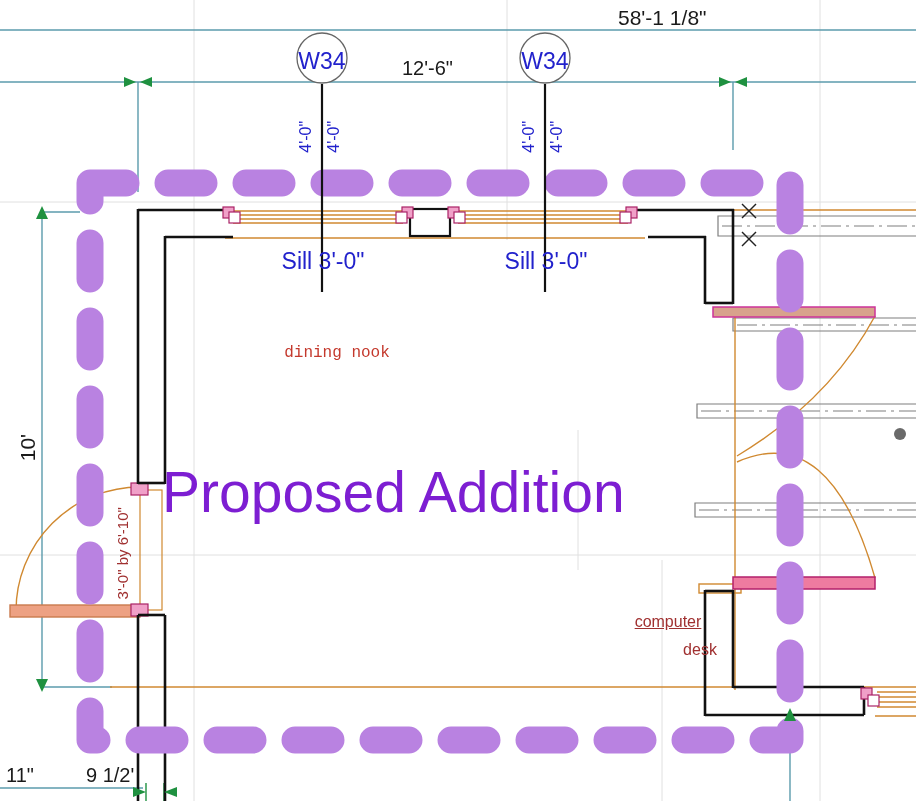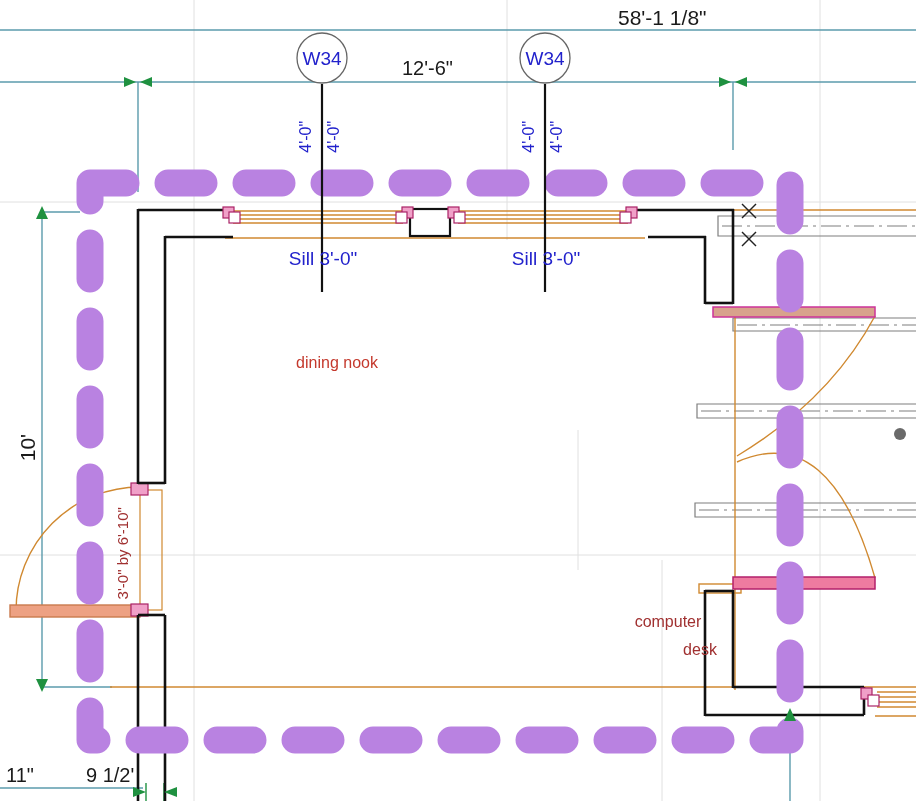--- a/index.html
+++ b/index.html
@@ -7,21 +7,21 @@
           font-family:"Liberation Sans", sans-serif;}
   #canvas svg{position:absolute;left:0;top:0;}
   .lbl{position:absolute;line-height:1.1;white-space:nowrap;}
   .blue{color:#2222cc;}
   .black{color:#1a1a1a;}
   .red{color:#c4392d;}
   .maroon{color:#a03030;}
   .purple{color:#7d1ed2;}
   .ctr{text-align:center;}
   .rot{transform:rotate(-90deg);transform-origin:50% 50%;}
-  .fs21{font-size:21px;} .fs20{font-size:20px;} .fs17{font-size:19px;}
+  .fs21{font-size:21px;} .fs20{font-size:20px;} .fs17{font-size:23px;}
   .fs16{font-size:16px;} .fs15{font-size:15px;}
   .title{font-size:57px;letter-spacing:0px;}
 </style>
 </head>
 <body>
 
 <div id="canvas">
 
 <svg width="916" height="801" viewBox="0 0 916 801">
 
@@ -177,24 +177,25 @@
   <div class="lbl blue fs17 ctr" style="left:515px;top:49px;width:60px;">W34</div>
 
   <div class="lbl blue fs16 ctr rot" style="left:271px;top:128px;width:70px;">4'-0"</div>
   <div class="lbl blue fs16 ctr rot" style="left:299px;top:128px;width:70px;">4'-0"</div>
   <div class="lbl blue fs16 ctr rot" style="left:494px;top:128px;width:70px;">4'-0"</div>
   <div class="lbl blue fs16 ctr rot" style="left:522px;top:128px;width:70px;">4'-0"</div>
 
   <div class="lbl blue fs17 ctr" style="left:258px;top:249px;width:130px;">Sill 3'-0"</div>
   <div class="lbl blue fs17 ctr" style="left:481px;top:249px;width:130px;">Sill 3'-0"</div>
 
-  <div class="lbl red fs16 ctr" style="left:267px;top:354px;width:140px;">dining nook</div>
-
-
-  <div class="lbl maroon fs16 ctr" style="left:608px;top:613px;width:120px;">computer</div>
+  <div class="lbl red fs16 ctr" style="left:267px;top:345px;width:140px;font-family:Liberation Mono, monospace;">dining nook</div>
+
+  <div class="lbl purple title" style="left:162px;top:461px;">Proposed Addition</div>
+
+  <div class="lbl maroon fs16 ctr" style="left:608px;top:613px;width:120px;text-decoration:underline;">computer</div>
   <div class="lbl maroon fs16 ctr" style="left:640px;top:641px;width:120px;">desk</div>
 
   <div class="lbl maroon fs15 ctr rot" style="left:43px;top:545px;width:160px;">3'-0" by 6'-10"</div>
 
   <div class="lbl black fs21 ctr rot" style="left:-3px;top:436px;width:62px;">10'</div>
   <div class="lbl black fs20" style="left:6px;top:764px;">11"</div>
   <div class="lbl black fs20" style="left:86px;top:764px;">9 1/2'</div>
 
 </div>
 

